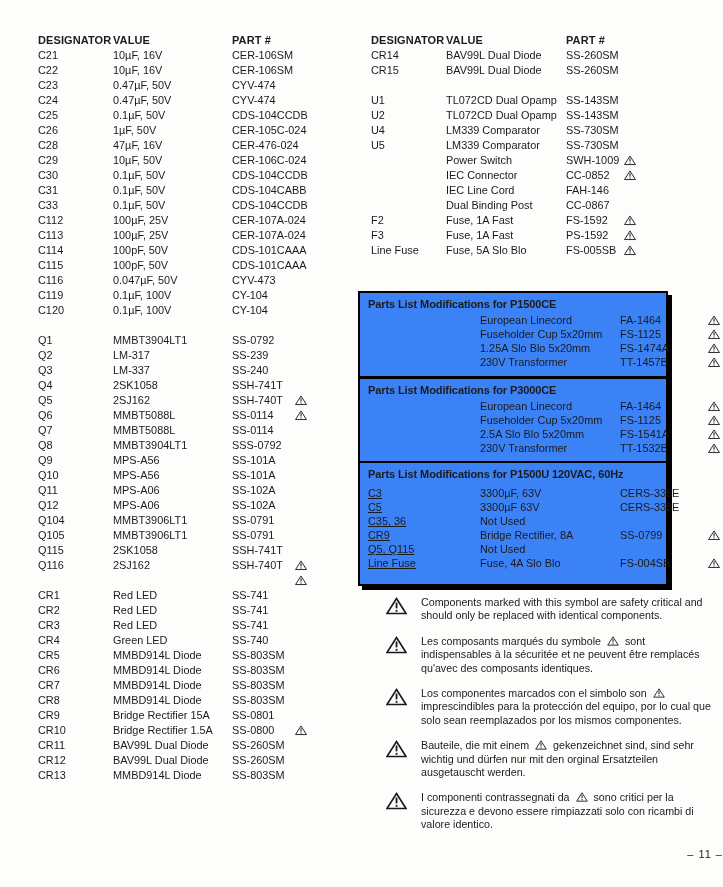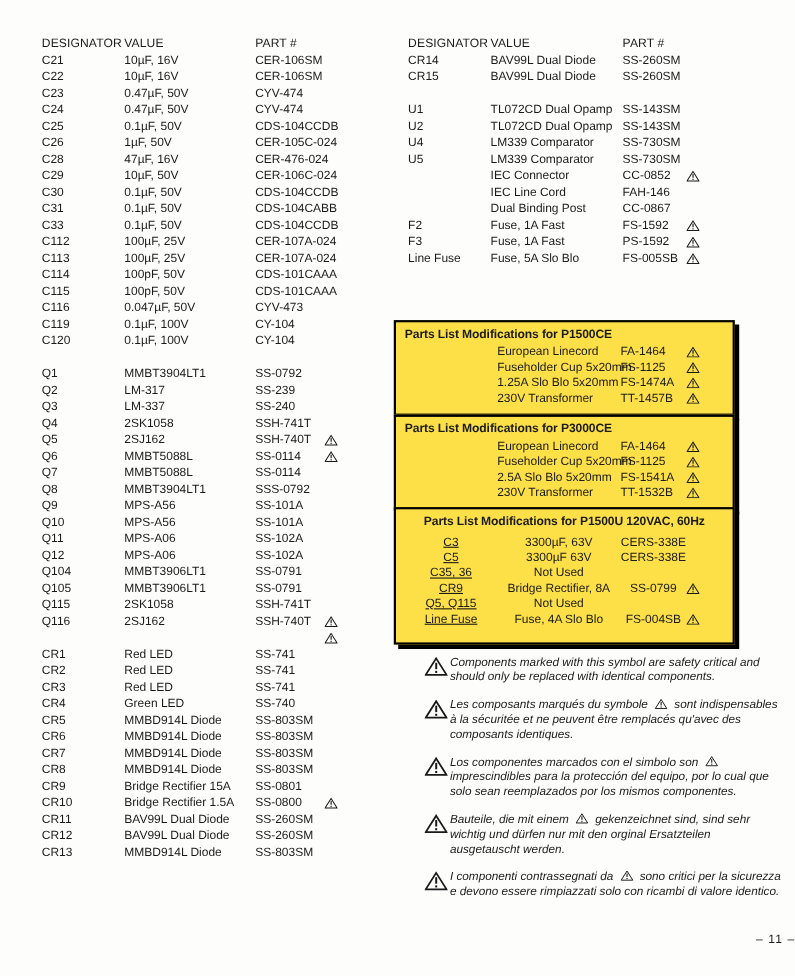--- a/index.html
+++ b/index.html
@@ -6,47 +6,47 @@
   body{
     width:723px;height:887px;overflow:hidden;position:relative;
     background:#fdfdfc;color:#1b1b1b;
     font-family:"Liberation Sans","DejaVu Sans",sans-serif;
     -webkit-font-smoothing:antialiased;
   }
   .ptable{position:absolute;font-size:10.9px;line-height:15px;}
   #left-table{left:38px;top:33px;}
   #right-table{left:371px;top:33px;}
   .row{display:flex;height:15px;align-items:center;white-space:nowrap;}
-  .hdr{font-weight:normal;font-size:11px;letter-spacing:.1px;}
+  .hdr{font-weight:bold;font-size:11px;letter-spacing:.1px;}
   .cell{flex:none;overflow:visible;}
   .c-d{width:75px;}
   .c-v{width:119px;}
   .c-p{width:63px;}
   #right-table .c-v{width:120px;}
   #right-table .c-p{width:58px;}
   .c-w{display:flex;align-items:center;gap:5px;width:40px;}
   .c-w svg{width:12px;height:10.5px;flex:none;}
 
   .mbox{
     position:absolute;left:358px;width:310px;box-sizing:border-box;
-    background:#fde047;border:2px solid #000;box-shadow:4px 4px 0 #000;
+    background:#3b82f6;border:2px solid #000;box-shadow:4px 4px 0 #000;
     padding:4px 8px 7px;font-size:10.9px;
   }
   #mbox-1{top:291px;min-height:79px;}
   #mbox-2{top:377px;min-height:79px;}
-  #mbox-3{top:461px;min-height:125px;text-align:center;}
+  #mbox-3{top:461px;min-height:125px;}
   .mbox-title{margin:1px 0 3px;font-size:11px;font-weight:bold;letter-spacing:-.1px;}
   #mbox-3 .rows{margin-top:6px;}
-  .mbox .row{height:14px;}
+  .mbox .row{height:14px;gap:28px;}
   .mbox .c-d{width:84px;text-decoration:underline;}
   .mbox .c-v{width:112px;}
   .mbox .c-p{width:60px;}
 
   #notes{position:absolute;left:386px;top:596px;width:326px;}
-  .note{display:flex;gap:2px;margin-bottom:12px;align-items:flex-start;font-style:italic;}
+  .note{display:flex;gap:14px;margin-bottom:12px;align-items:flex-start;}
   .note-tri{flex:none;margin-top:1px;}
   .note-tri svg{width:21px;height:18px;}
   .note-text{margin:0;font-size:10.7px;line-height:13.4px;white-space:normal;}
   .note-inline svg{width:12px;height:10px;margin:0 3px;vertical-align:-1px;}
 
   #page-num{position:absolute;left:0;right:0;top:848px;text-align:right;font-size:11px;letter-spacing:1px;}
 </style>
 </head>
 <body>
 
@@ -486,20 +486,32 @@
         <span class="cell c-w"></span>
       </div>
 
       <div class="row">
         <span class="cell c-d">U5</span>
         <span class="cell c-v">LM339 Comparator</span>
         <span class="cell c-p">SS-730SM</span>
         <span class="cell c-w"></span>
       </div>
 
+      <div class="row">
+        <span class="cell c-d"></span>
+        <span class="cell c-v">Power Switch</span>
+        <span class="cell c-p">SWH-1009</span>
+        <span class="cell c-w">
+  <svg viewBox="0 0 22 19" aria-hidden="true">
+    <path d="M11 1.6 L21 17.4 H1 Z" fill="none" stroke="#1a1a1a" stroke-width="1.7" stroke-linejoin="miter"></path>
+    <rect x="10.1" y="5.8" width="1.9" height="6.2" fill="#1a1a1a"></rect>
+    <rect x="10.1" y="13.6" width="1.9" height="2" fill="#1a1a1a"></rect>
+  </svg>
+</span>
+      </div>
 
       <div class="row">
         <span class="cell c-d"></span>
         <span class="cell c-v">IEC Connector</span>
         <span class="cell c-p">CC-0852</span>
         <span class="cell c-w">
   <svg viewBox="0 0 22 19" aria-hidden="true">
     <path d="M11 1.6 L21 17.4 H1 Z" fill="none" stroke="#1a1a1a" stroke-width="1.7" stroke-linejoin="miter"></path>
     <rect x="10.1" y="5.8" width="1.9" height="6.2" fill="#1a1a1a"></rect>
     <rect x="10.1" y="13.6" width="1.9" height="2" fill="#1a1a1a"></rect>

